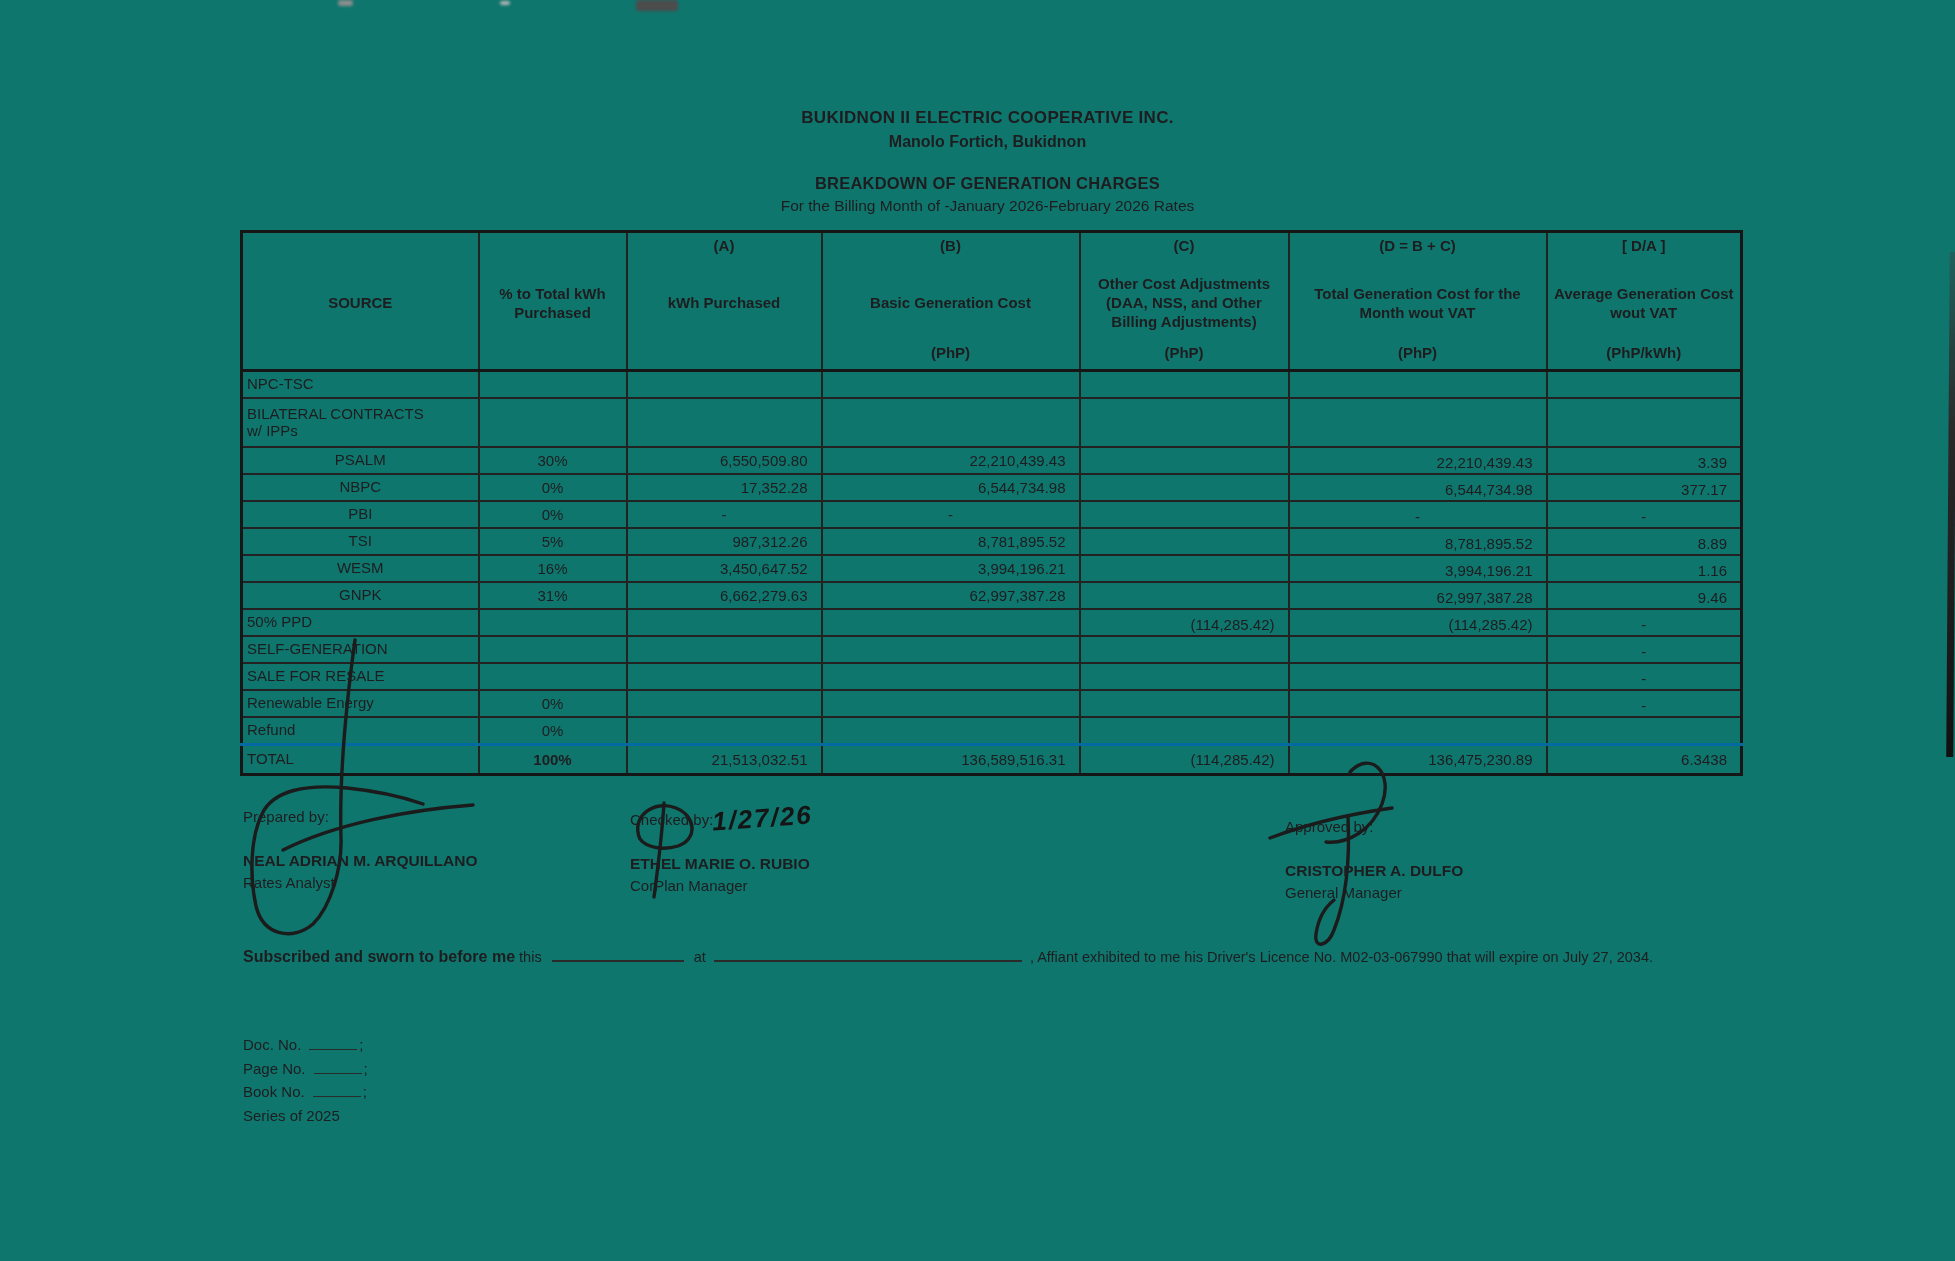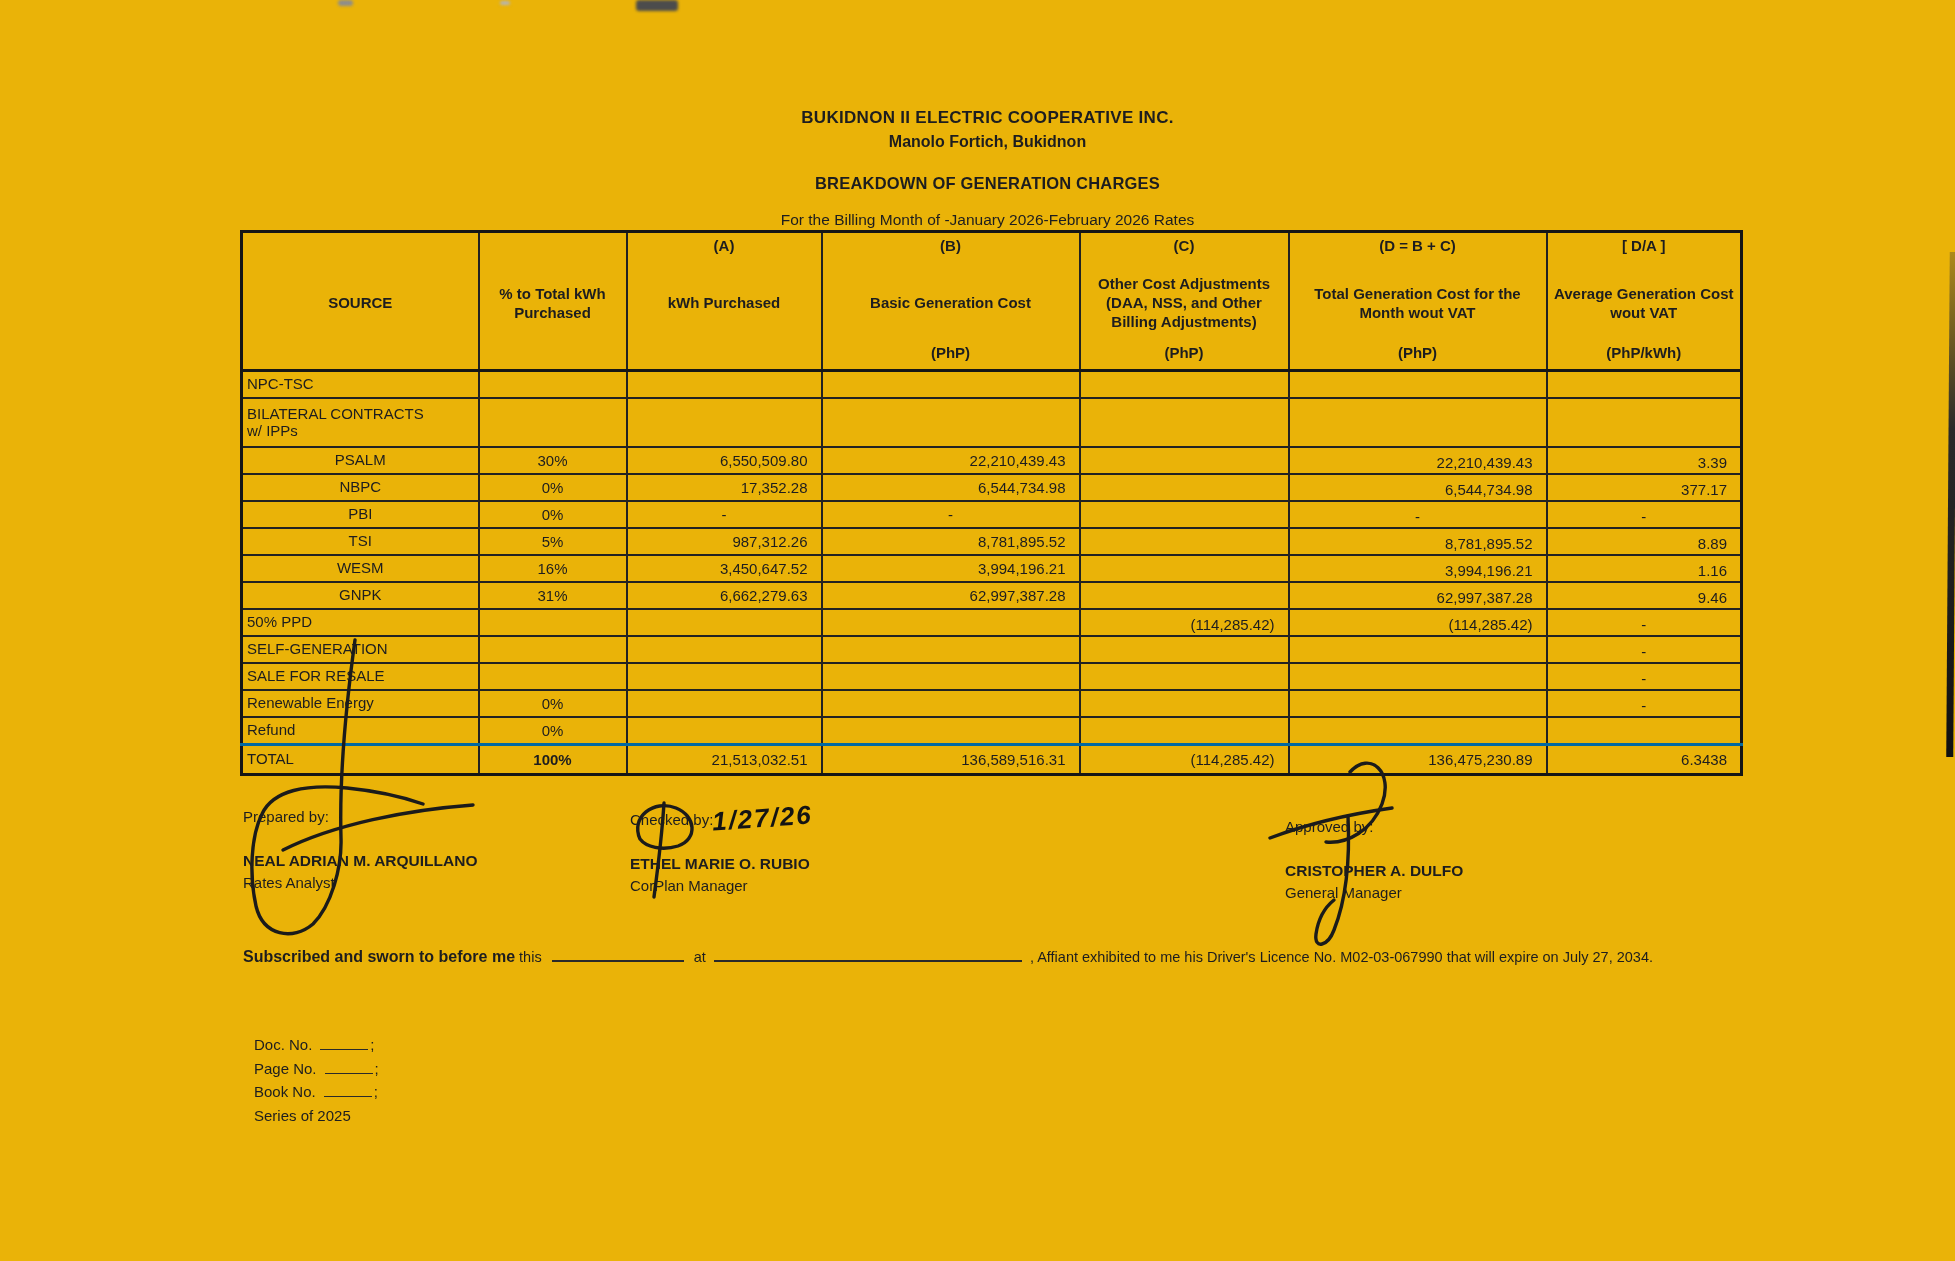--- a/index.html
+++ b/index.html
@@ -1,27 +1,27 @@
 <!DOCTYPE html>
 <html><head>
 <meta charset="utf-8">
 <style>
   html,body { margin:0; padding:0; background:#ffffff; }
   .page {
     position:relative; width:1955px; height:1261px;
-    background:#eab308; overflow:hidden;
+    background:#0f766e; overflow:hidden;
     font-family:"Liberation Sans", sans-serif; color:#1d1d1f;
   }
 
   
   .doc-header { position:absolute; top:108px; left:20px; width:1935px; text-align:center; }
   .org-name  { font-size:17px; font-weight:bold; letter-spacing:.3px; }
   .org-loc   { font-size:16px; font-weight:bold; margin-top:5px; }
   .doc-title { font-size:16.5px; font-weight:bold; margin-top:23px; letter-spacing:.2px; }
-  .doc-sub   { font-size:15.5px; margin-top:18px; }
+  .doc-sub   { font-size:15.5px; margin-top:4px; }
 
   
   .tbl-wrap { position:absolute; left:240px; top:230px; }
   table { border-collapse:collapse; table-layout:fixed; width:1500px; border:3px solid #161616; }
   th, td { border:2px solid #222; padding:0 6px; font-size:15px; overflow:hidden; }
   thead th { border-bottom:3px solid #161616; font-weight:bold; padding:0 4px; }
   .hwrap { display:flex; flex-direction:column; height:136px; }
   .hcode { height:26px; padding-top:4px; text-align:center; }
   .hlabel{ flex:1; display:flex; align-items:center; justify-content:center; text-align:center; line-height:1.25; }
   .hunit { height:25px; text-align:center; }
@@ -52,21 +52,21 @@
     transform:rotate(-4deg); letter-spacing:2px; color:#141414;
   }
 
   
   .notary { position:absolute; left:243px; top:946px; font-size:14.5px; white-space:nowrap; }
   .notary b { font-size:16px; }
   .blank { display:inline-block; border-bottom:2px solid #2a2a2a; height:14px; vertical-align:baseline; }
   .blank-this { width:132px; margin:0 6px; }
   .blank-at   { width:308px; margin:0 4px; }
 
-  .docnos { position:absolute; left:254px; top:1033px; font-size:15px; line-height:23.5px; }
+  .docnos { position:absolute; left:243px; top:1033px; font-size:15px; line-height:23.5px; }
   .blank-s { display:inline-block; border-bottom:1.8px solid #2a2a2a; height:12px; width:48px; margin:0 2px 0 8px; }
 
   
   .edge-bar { position:absolute; left:1948px; top:252px; width:7px; height:505px;
     background:linear-gradient(to bottom, rgba(60,60,60,.35), #2a2a2a 35%, #101010);
     transform:rotate(.4deg); }
   .smudge { position:absolute; border-radius:3px; filter:blur(1.5px); }
   .smudge-a { left:636px; top:0; width:42px; height:11px; background:#4c4c4c; }
   .smudge-b { left:338px; top:0; width:15px; height:6px; background:#8d8d8d; }
   .smudge-c { left:500px; top:1px; width:10px; height:4px; background:#b5b5b5; }

